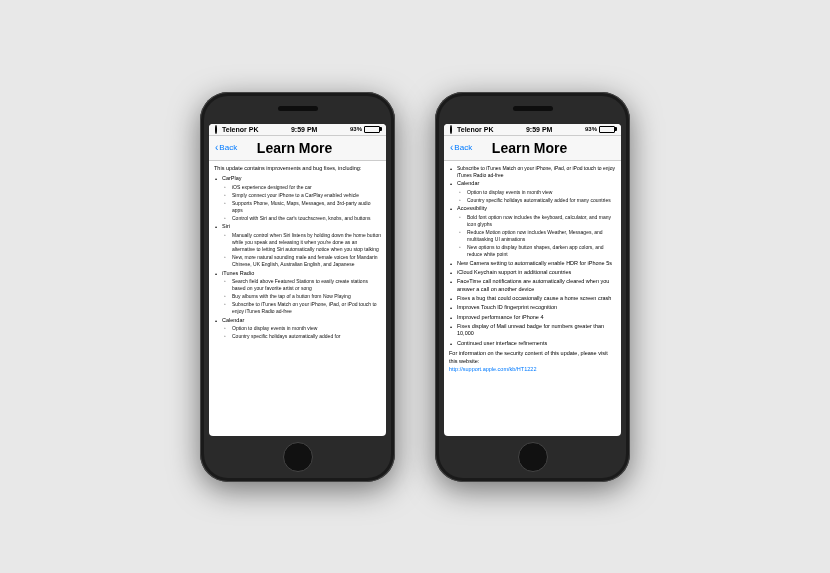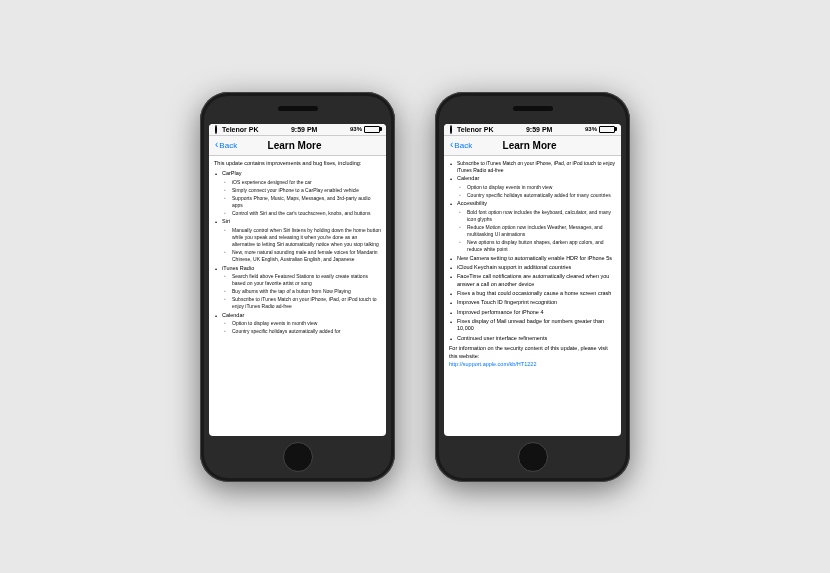--- a/index.html
+++ b/index.html
@@ -169,21 +169,21 @@
 
     .back-chevron {
       font-size: 10px;
       color: #007aff;
       line-height: 1;
     }
 
     .nav-title {
       flex: 1;
       text-align: center;
-      font-size: 10px;
+      font-size: 14px;
       font-weight: 600;
       color: #000;
       margin-right: 28px;
     }
 
     
     .screen-content {
       flex: 1;
       overflow: hidden;
       padding: 4px 5px;

